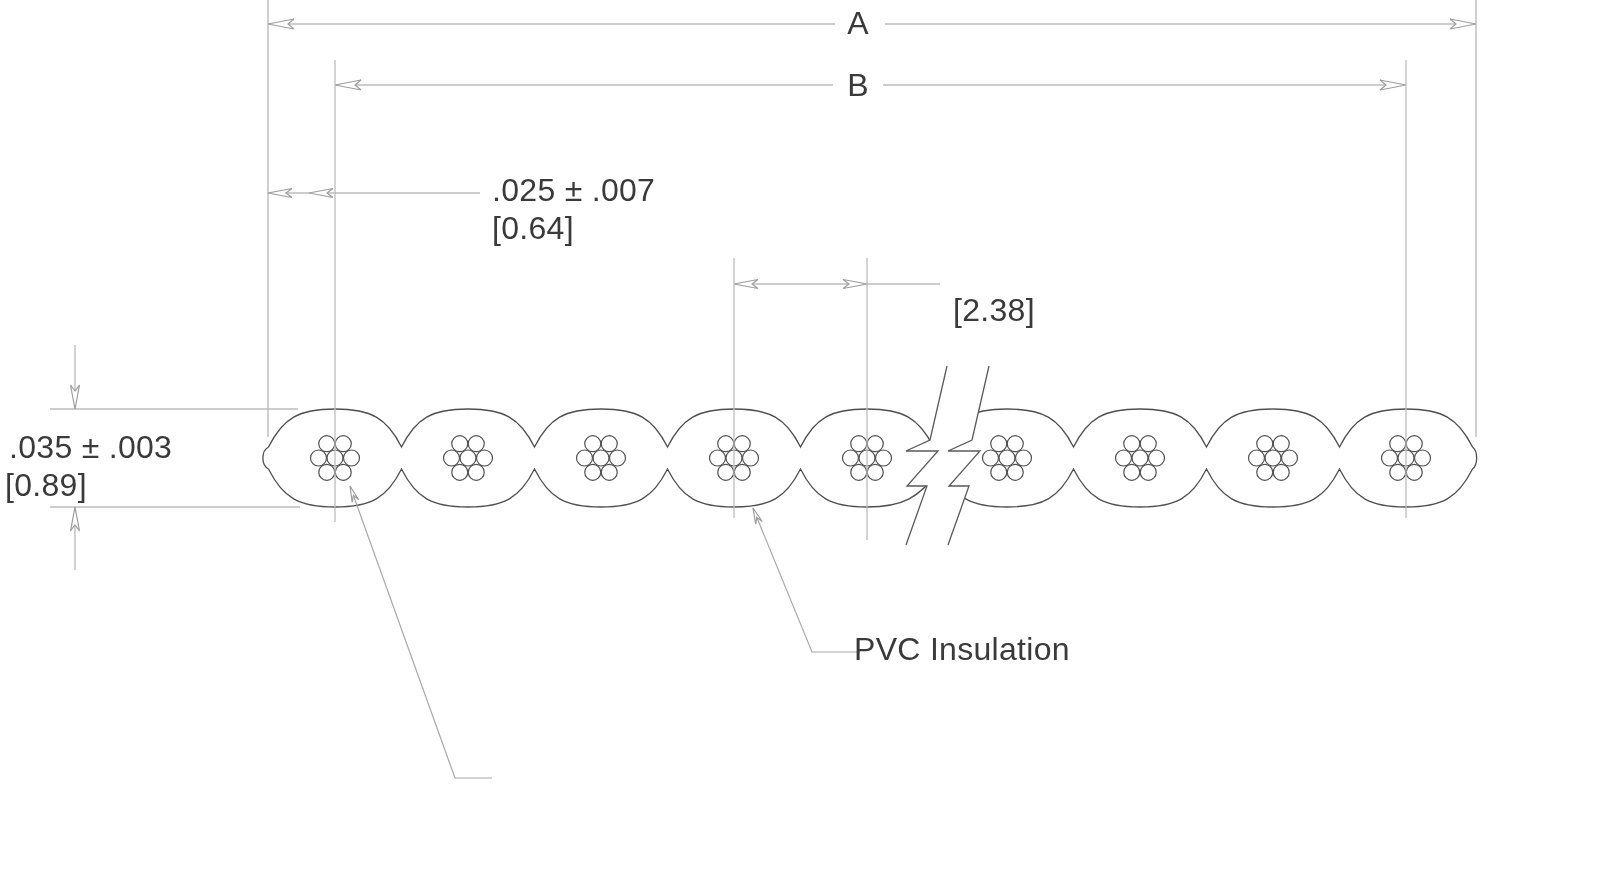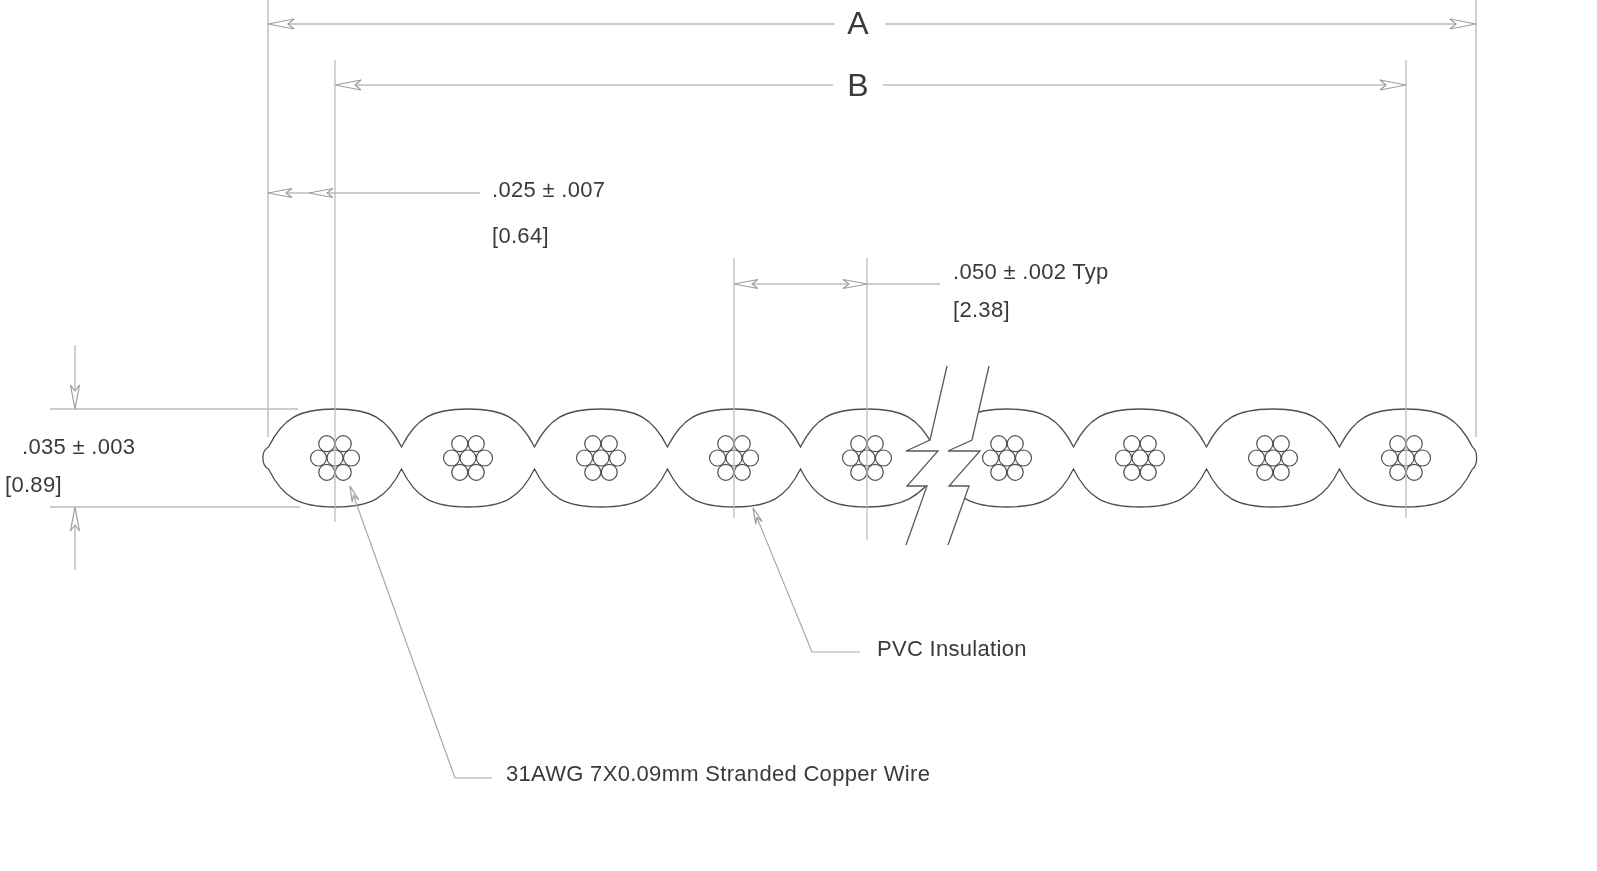--- a/index.html
+++ b/index.html
@@ -1,37 +1,37 @@
 <!DOCTYPE html>
 <html><head>
 <meta charset="utf-8">
 <style>
   html,body{margin:0;padding:0;background:#ffffff;}
   #stage{position:relative;width:1597px;height:871px;background:#ffffff;overflow:hidden;}
   #dw{position:absolute;left:0;top:0;}
   .lbl{
     position:absolute;
     font-family:"Liberation Sans", sans-serif;
-    font-size:22px;
+    font-size:32px;
     color:#3a3a3a;
     white-space:nowrap;
     transform:translateY(-50%);
     letter-spacing:0.3px;
     line-height:1;
   }
   .ctr{transform:translate(-50%,-50%);font-size:32px;}
   .l-a{left:858px;top:23px;}
   .l-b{left:858px;top:85px;}
   .l-edge1{left:492px;top:190px;}
-  .l-edge2{left:492px;top:236px;text-align:center;}
+  .l-edge2{left:492px;top:228px;text-align:center;}
   .l-pitch1{left:953px;top:272px;}
   .l-pitch2{left:953px;top:310px;}
-  .l-th1{left:22px;top:447px;}
+  .l-th1{left:9px;top:447px;}
   .l-th2{left:5px;top:485px;text-align:right;}
-  .l-pvc{left:877px;top:649px;text-align:right;}
+  .l-pvc{left:854px;top:649px;text-align:right;}
   .l-wire{left:506px;top:774px;}
 </style>
 </head>
 <body>
 
 <div id="stage">
   <svg id="dw" width="1597" height="871" viewBox="0 0 1597 871">
       <g>
         <line x1="268" y1="0" x2="268" y2="437" stroke="#bdbdbd" stroke-width="1.4"></line>
         <line x1="1476" y1="0" x2="1476" y2="437" stroke="#bdbdbd" stroke-width="1.4"></line>
@@ -160,19 +160,17 @@
         <path d="M0 0 L-16 -3.5 L-10 0 L-16 3.5 Z" fill="#ffffff" stroke="#9e9e9e" stroke-width="1.2" transform="translate(753 508) rotate(248)"></path>
         <polyline points="350,486 455,778 492,778" fill="none" stroke="#a8a8a8" stroke-width="1.2"></polyline>
         <path d="M0 0 L-16 -3.5 L-10 0 L-16 3.5 Z" fill="#ffffff" stroke="#9e9e9e" stroke-width="1.2" transform="translate(350 486) rotate(250)"></path>
       </g>
     </svg>
 
   <div class="lbl ctr l-a">A</div>
   <div class="lbl ctr l-b">B</div>
   <div class="lbl l-edge1">.025 ± .007</div>
   <div class="lbl l-edge2">[0.64]</div>
-  <div class="lbl l-pitch1">.050 ± .002 Typ</div>
   <div class="lbl l-pitch2">[2.38]</div>
   <div class="lbl l-th1">.035 ± .003</div>
   <div class="lbl l-th2">[0.89]</div>
   <div class="lbl l-pvc">PVC Insulation</div>
-  <div class="lbl l-wire">31AWG 7X0.09mm Stranded Copper Wire</div>
 </div>
 
 </body></html>

